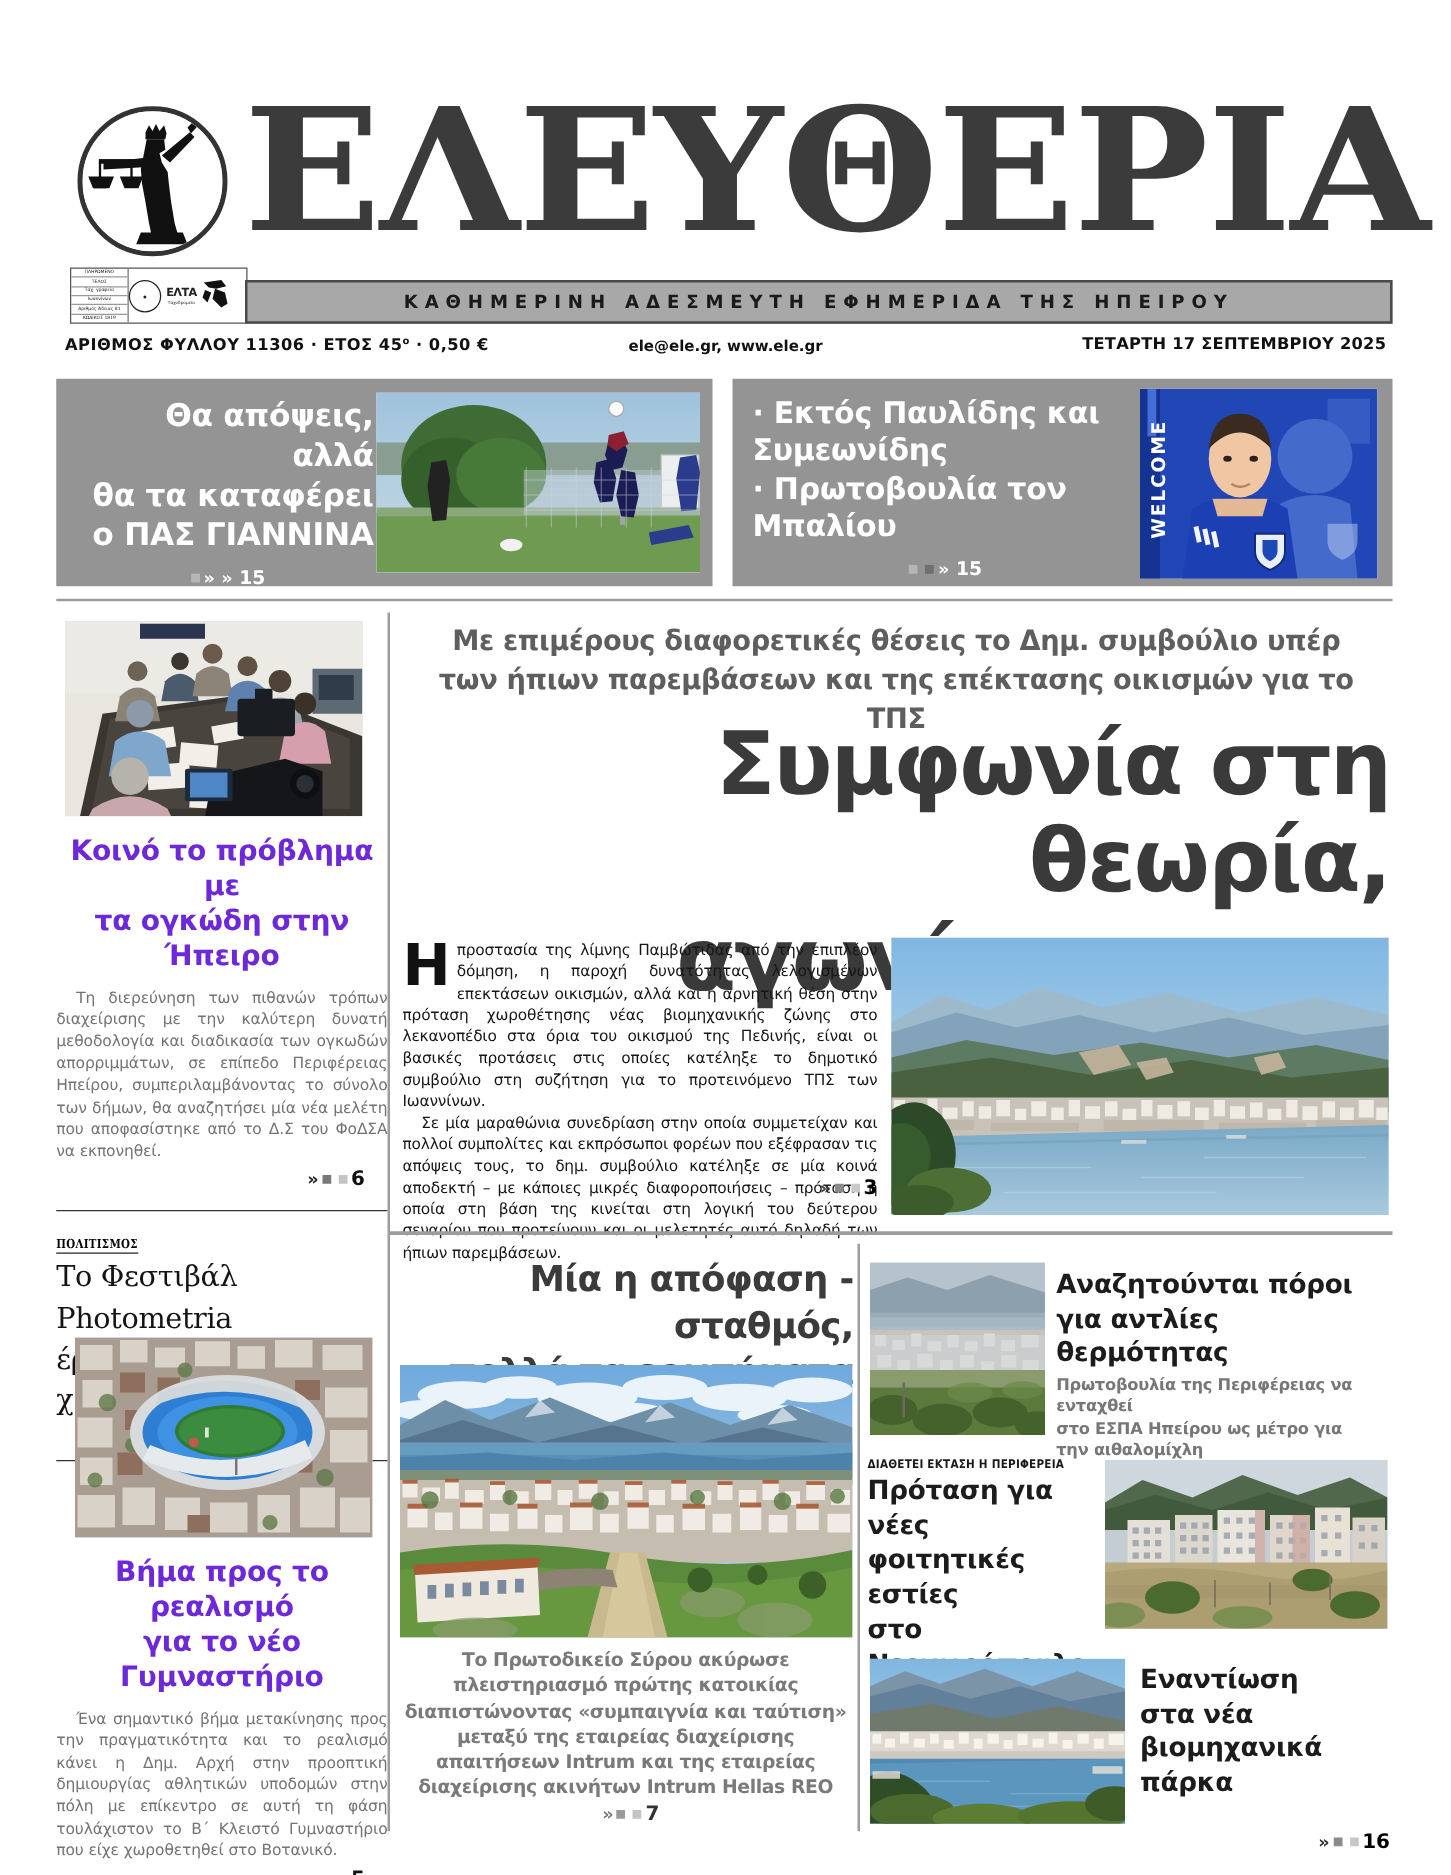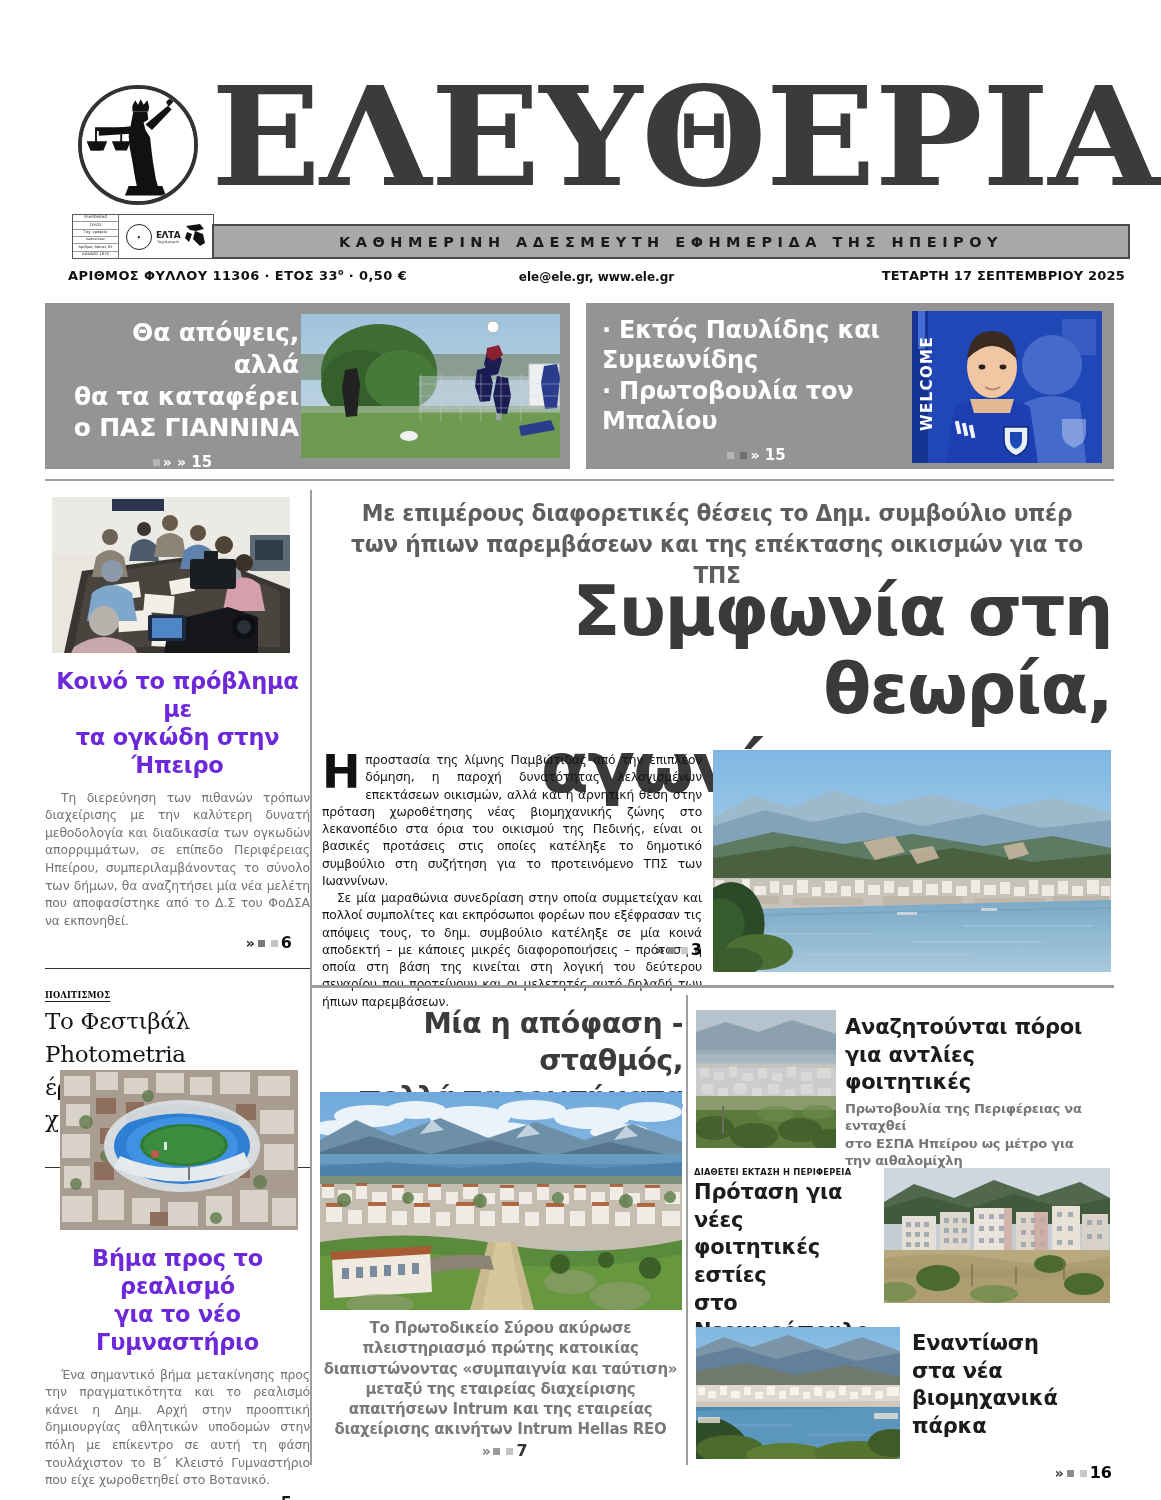--- a/index.html
+++ b/index.html
@@ -5,21 +5,21 @@
   * { box-sizing: border-box; margin: 0; padding: 0; }
   html, body {
     width: 1161px; height: 1500px;
     background: #ffffff;
     font-family: "DejaVu Sans", "Liberation Sans", sans-serif;
     overflow: hidden;
   }
   .page { position: relative; width: 1161px; height: 1500px; background:#fff; }
 
   
-  .masthead { position:absolute; left:16px; top:0; width:1063px; height:300px; }
+  .masthead { position:absolute; left:0; top:0; width:1063px; height:300px; }
   .logo-circle {
     position:absolute; left:62px; top:85px; width:120px; height:120px;
     border-radius:50%; border:4px solid #333; background:#fff; overflow:hidden;
   }
   .logo-circle svg { display:block; }
   .mast-title {
     position:absolute; left:195px; top:62px; width:920px; height:150px;
     color:#3b3b3b;
     font-family:"DejaVu Serif","Liberation Serif",serif;
     font-weight:bold; font-size:136px; line-height:150px;
@@ -27,21 +27,21 @@
     transform: scaleX(1.06); transform-origin: left center;
   }
   .elta-stamp {
     position:absolute; left:56px; top:214px; width:142px; height:45px;
     border:1px solid #555; background:#fff; display:flex; align-items:stretch;
     font-size:3.6px; color:#222; overflow:hidden;
   }
   .elta-col1 { width:46px; border-right:1px solid #777; display:flex; flex-direction:column; }
   .elta-cell { border-bottom:1px solid #999; flex:1; display:flex; align-items:center; justify-content:center; text-align:center; line-height:1; padding:0 1px; }
   .elta-cell:last-child { border-bottom:none; }
-  .elta-col2 { flex:1; display:flex; align-items:center; justify-content:center; gap:4px; }
+  .elta-col2 { flex:1; display:flex; align-items:center; justify-content:flex-start; gap:4px; }
   .elta-seal { width:26px; height:26px; border-radius:50%; border:1.5px solid #222; display:flex; align-items:center; justify-content:center; font-size:3px; }
   .elta-word { font-weight:bold; font-size:9px; letter-spacing:-0.5px; }
   .elta-bird { font-size:14px; }
   .elta-code { position:absolute; left:0; bottom:0; width:46px; text-align:center; font-size:3.6px; }
 
   .tagline-band {
     position:absolute; left:196px; top:224px; width:918px; height:35px;
     background:#a8a8a8; border:2px solid #4a4a4a; display:flex; align-items:center; justify-content:center;
   }
   .tagline-band span {
@@ -225,21 +225,21 @@
       </div>
       <div class="elta-code"></div>
     </div>
 
     <div class="tagline-band">
       <span>ΚΑΘΗΜΕΡΙΝΗ ΑΔΕΣΜΕΥΤΗ ΕΦΗΜΕΡΙΔΑ ΤΗΣ ΗΠΕΙΡΟΥ</span>
     </div>
 
     <div class="infoline">
       <div class="left">
-        <span>ΑΡΙΘΜΟΣ ΦΥΛΛΟΥ 11306 · ΕΤΟΣ 33</span><sup>ο</sup><span> · 0,50 €</span>
+        <span>ΑΡΙΘΜΟΣ ΦΥΛΛΟΥ 11306 · ΕΤΟΣ 45</span><sup>ο</sup><span> · 0,50 €</span>
       </div>
       <div class="mid">ele@ele.gr, www.ele.gr</div>
       <div class="right">ΤΕΤΑΡΤΗ 17 ΣΕΠΤΕΜΒΡΙΟΥ 2025</div>
     </div>
   </div>
 
   <div class="sportbox left">
     <div class="sport-text">
       <div class="sport-line">Θα απόψεις, αλλά</div>
       <div class="sport-line">θα τα καταφέρει</div>
@@ -792,21 +792,21 @@
       <g fill="#6a8a4a" opacity="0.7">
           <ellipse cx="80" cy="104" rx="18" ry="8"></ellipse>
           <ellipse cx="122" cy="102" rx="16" ry="7"></ellipse>
         </g>
     </svg>
   </div>
 
   <div style="position:absolute;left:845px;top:1014px;width:250px;">
     <div class="rb-head">
       <span>Αναζητούνται πόροι</span><br>
-      <span>για αντλίες φοιτητικές</span>
+      <span>για αντλίες θερμότητας</span>
     </div>
     <div class="rb-sub">
       <span>Πρωτοβουλία της Περιφέρειας να ενταχθεί</span><br>
       <span>στο ΕΣΠΑ Ηπείρου ως μέτρο για</span><br>
       <span>την αιθαλομίχλη</span>
     </div>
     <div class="rb-pn">
       <span class="arrowmark" style="color:#333">»</span><span class="sq d"></span><span class="sq l"></span><span>8</span>
     </div>
   </div>

